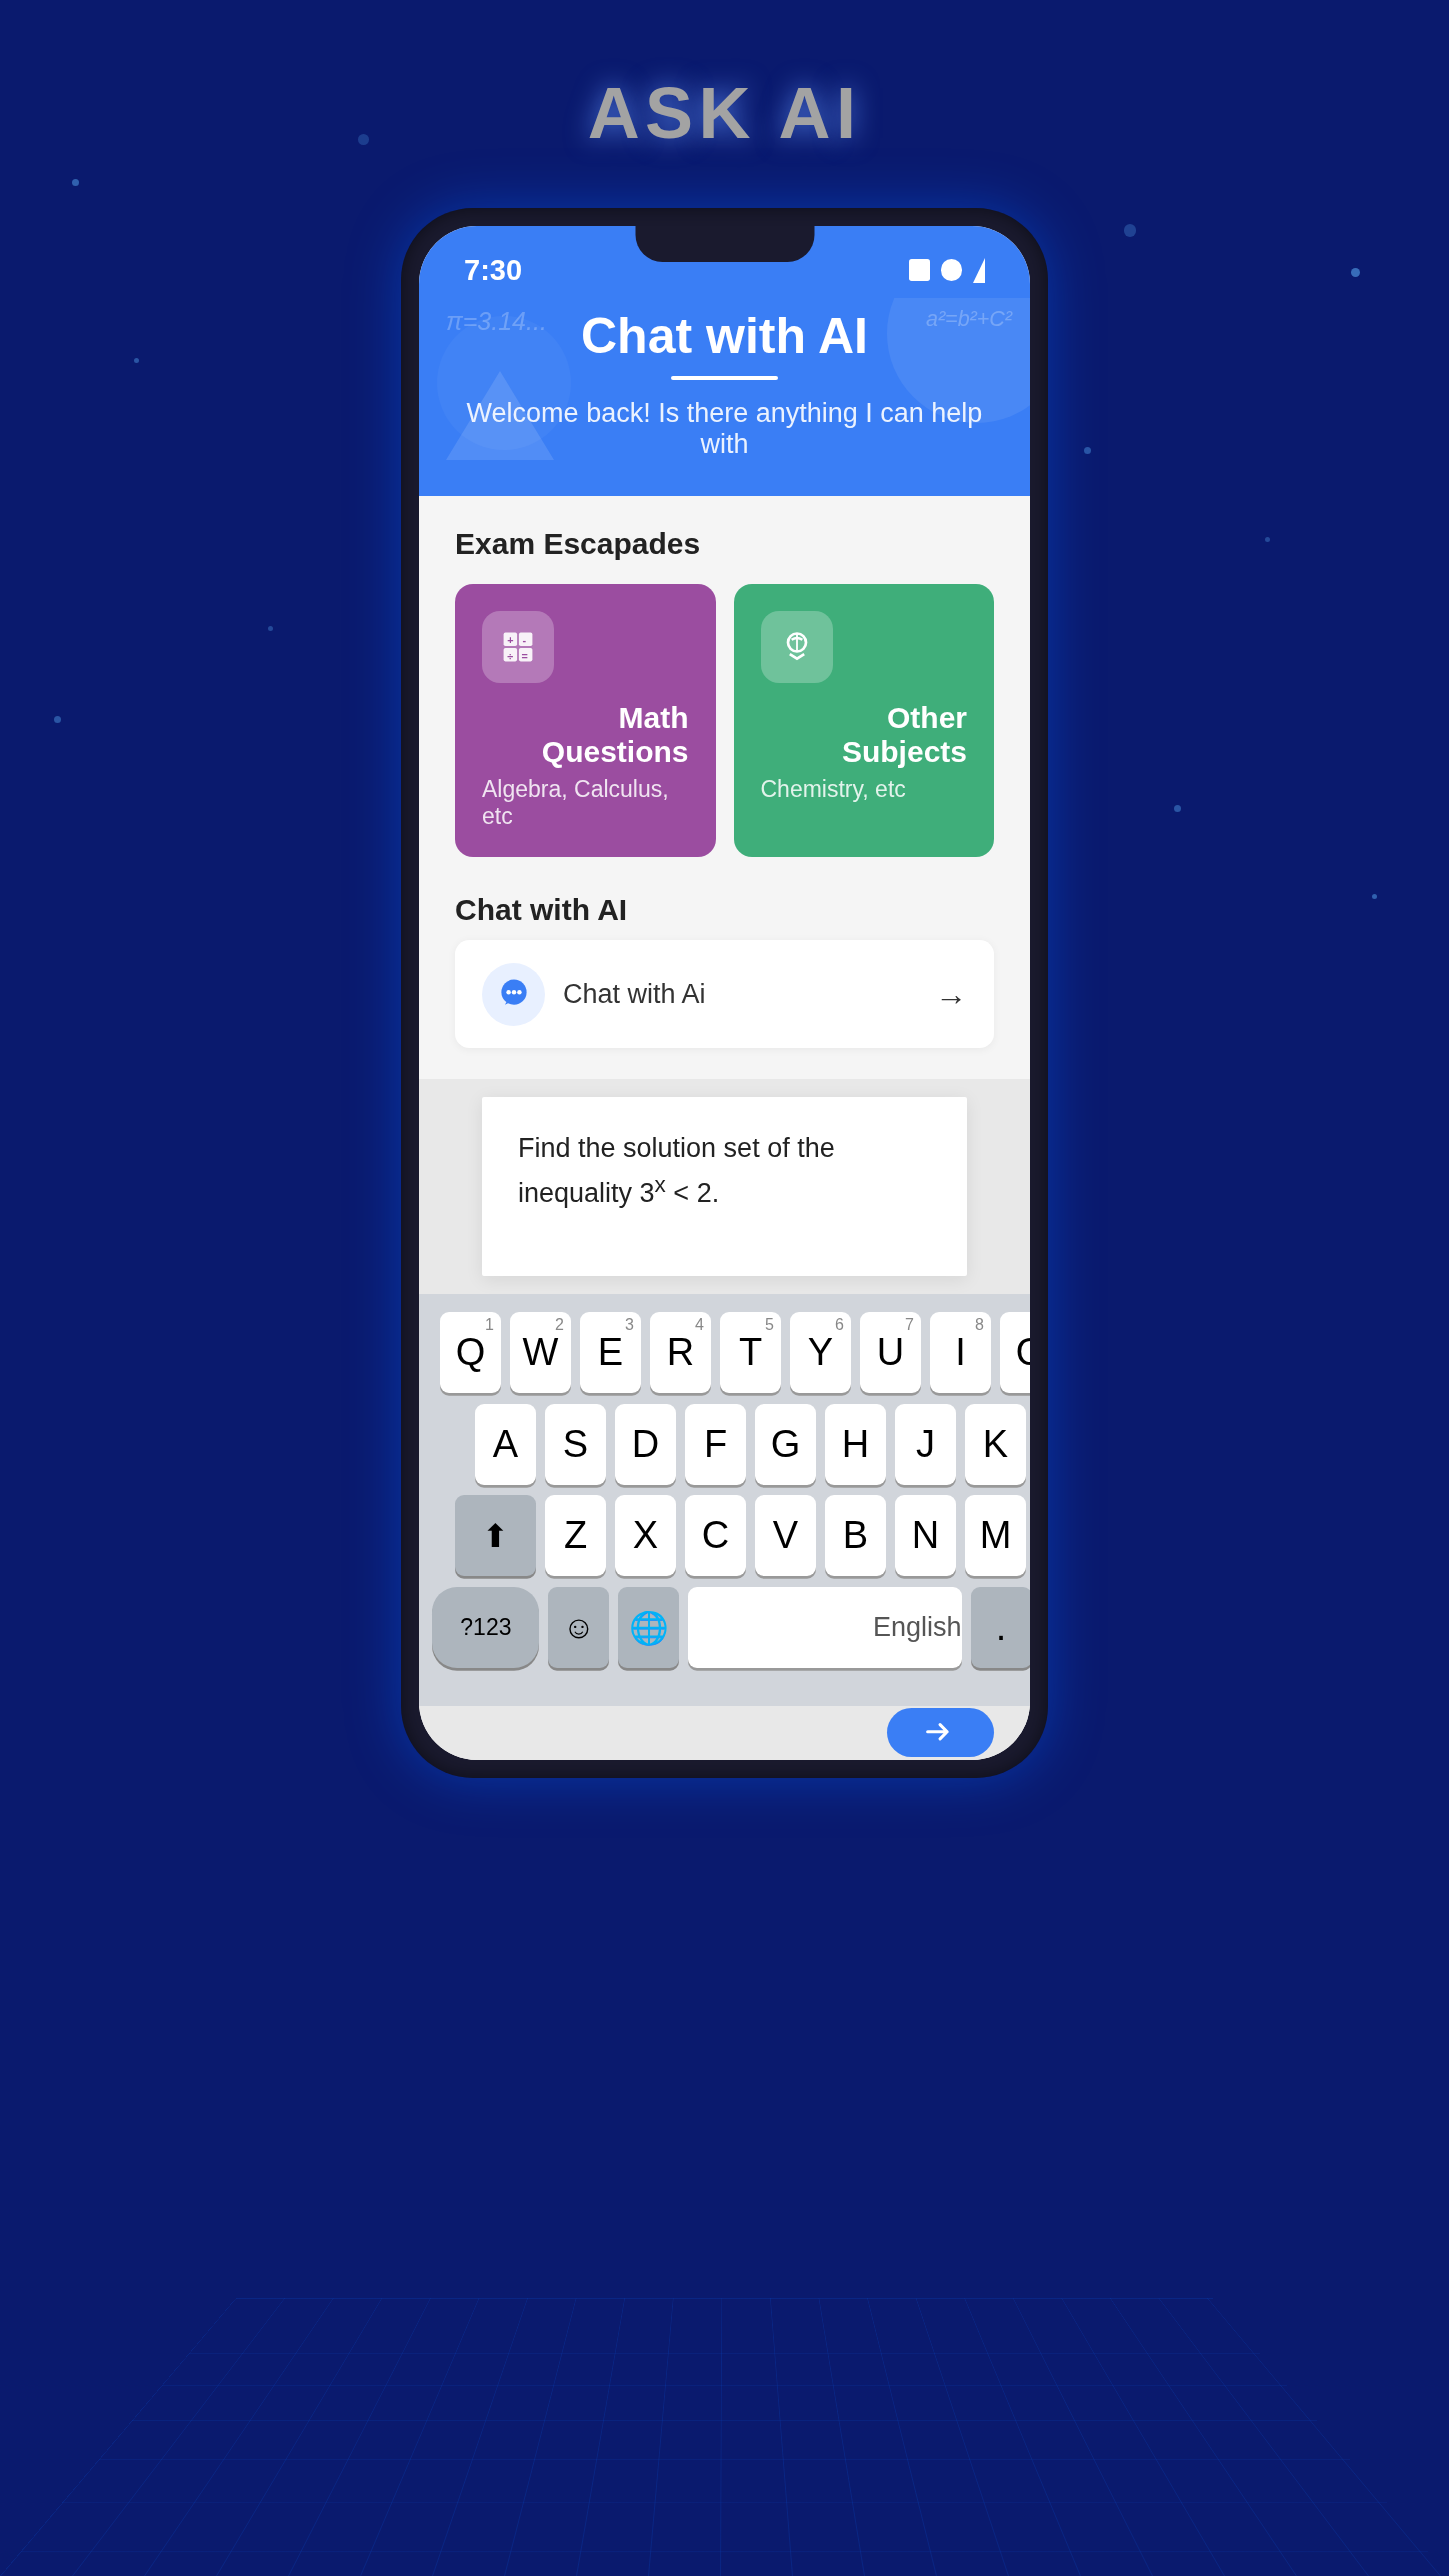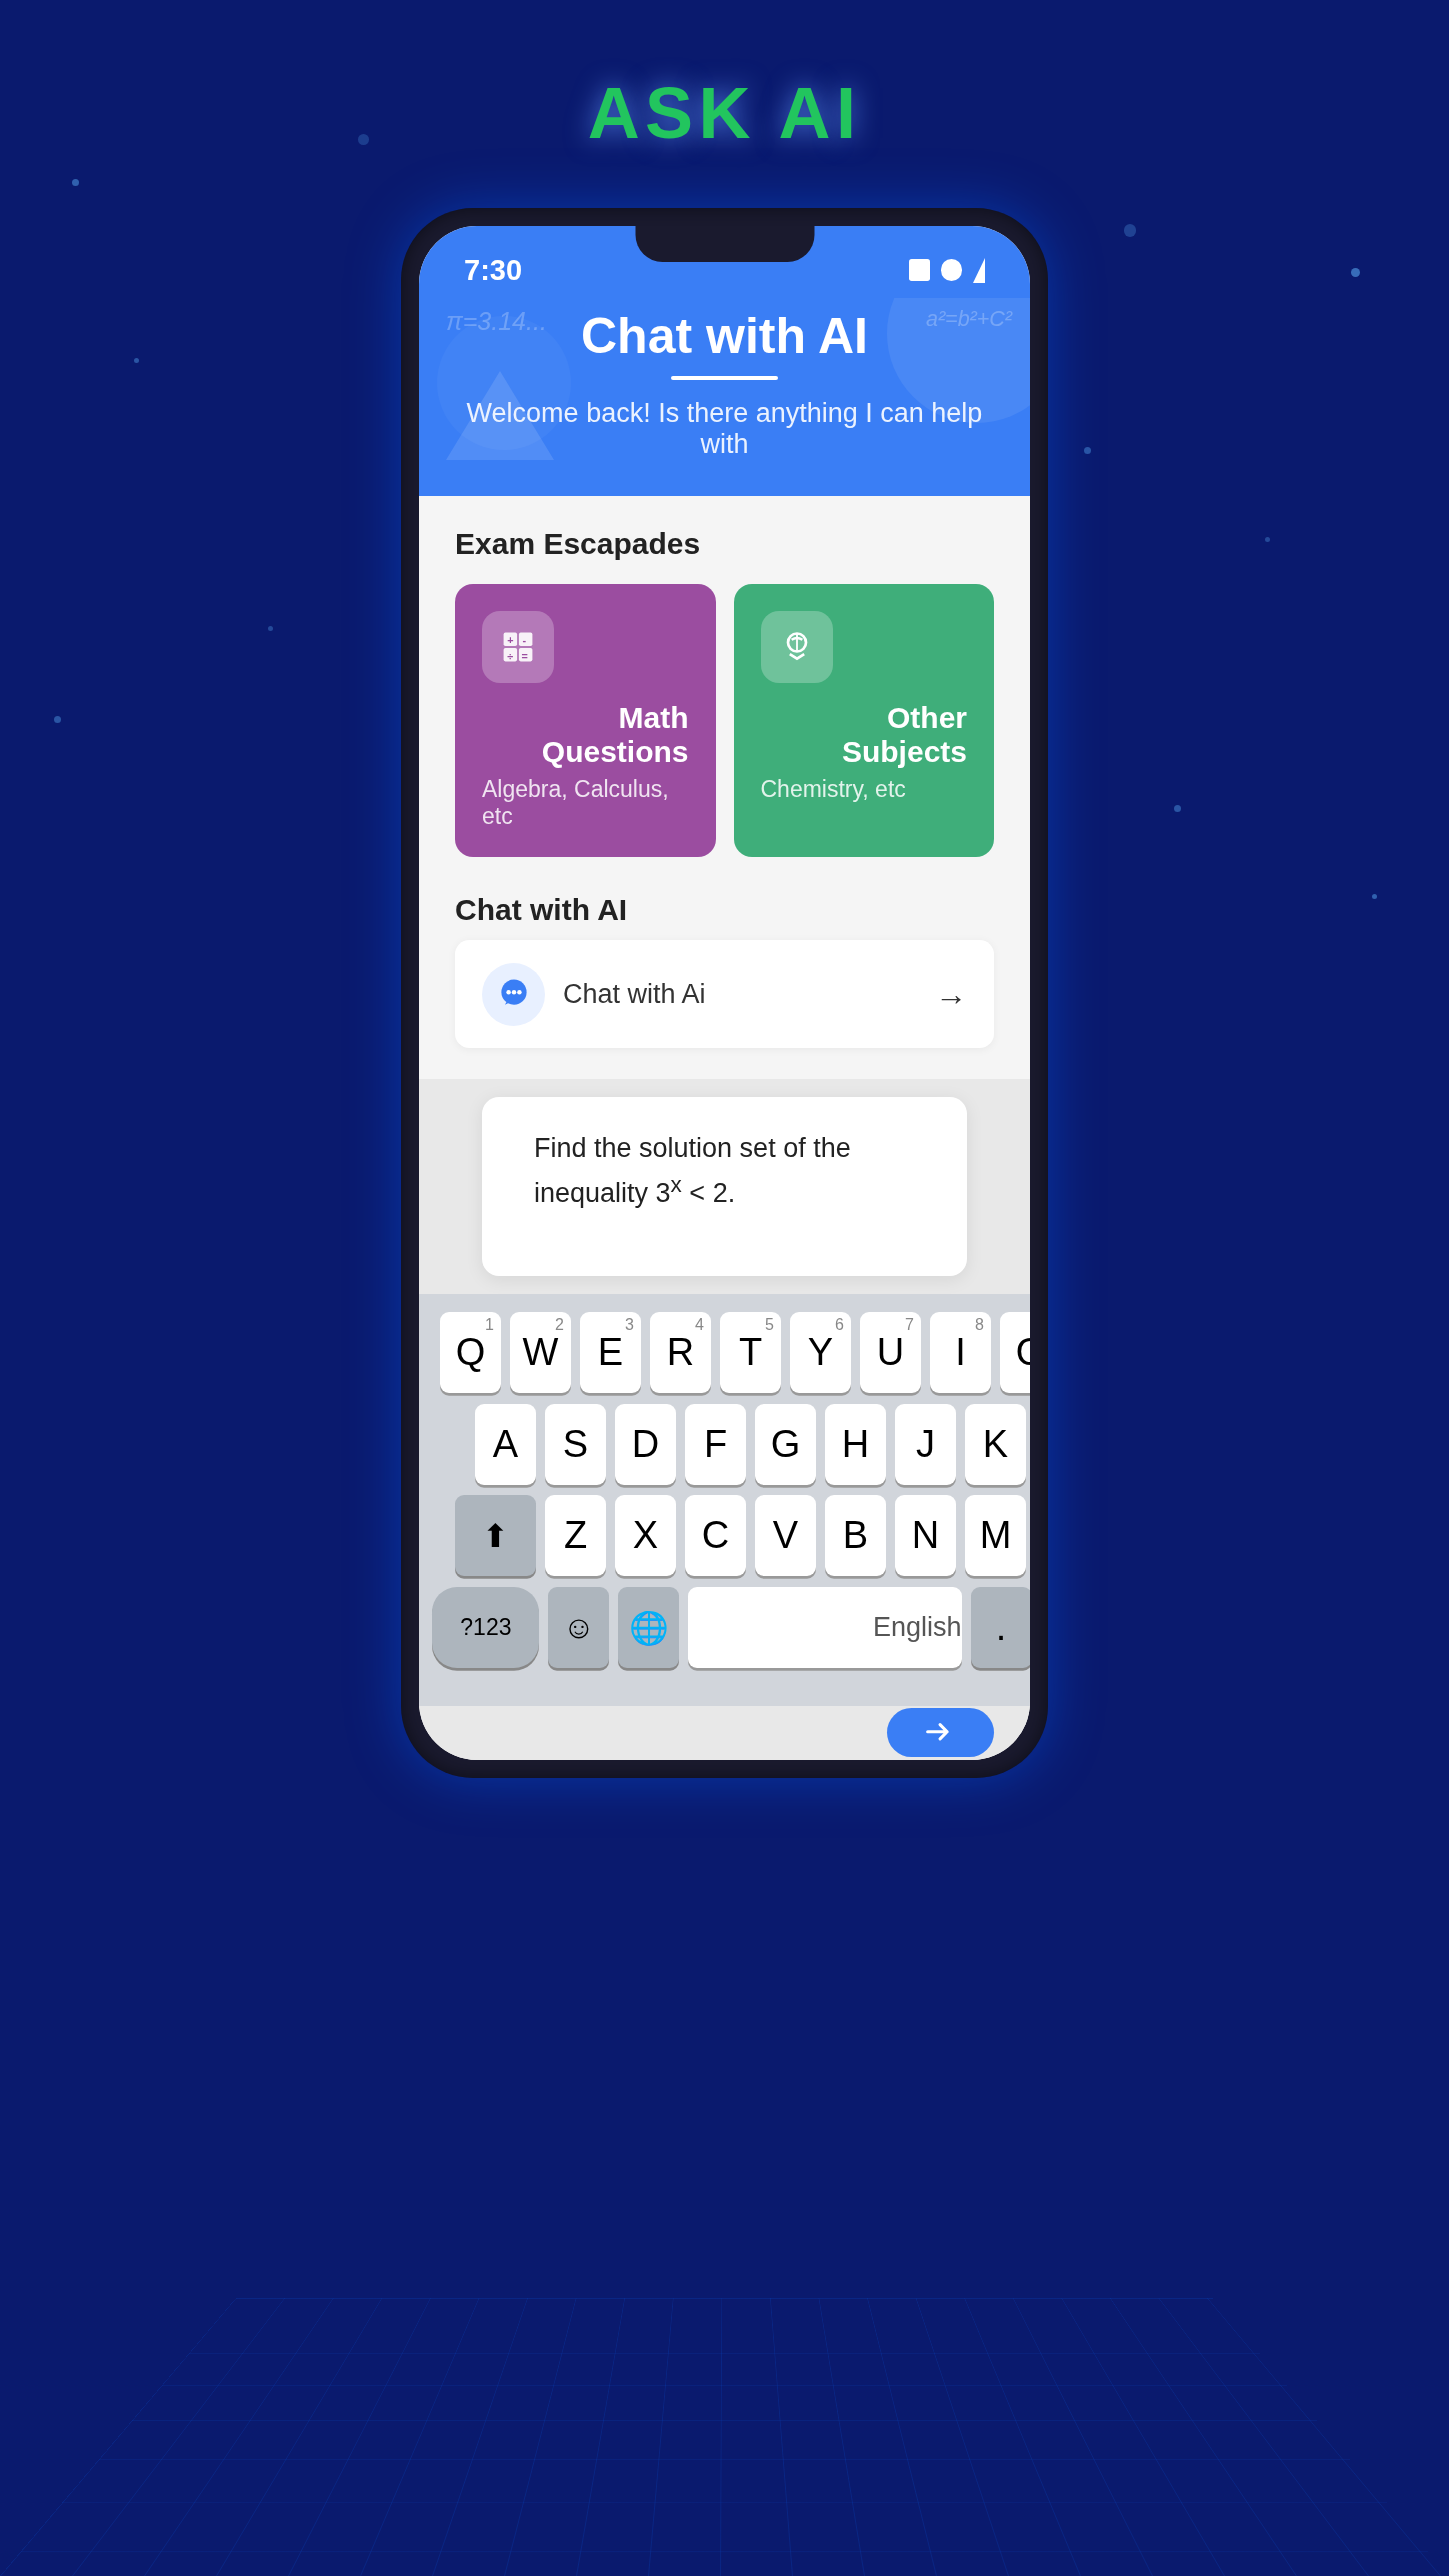--- a/index.html
+++ b/index.html
@@ -44,21 +44,21 @@
       position: absolute;
       background: #4a90d9;
       border-radius: 50%;
     }
 
     
     .app-title {
       margin-top: 72px;
       font-size: 72px;
       font-weight: 800;
-      color: #22c55e;
+      color: #a3a3a3;
       letter-spacing: 5.4px;
       text-shadow: 0 0 27px rgba(100,150,255,0.8);
       z-index: 10;
     }
 
     
     .phone-frame {
       position: relative;
       width: 647px;
       margin-top: 54px;
@@ -288,22 +288,22 @@
 
     .arrow-right {
       font-size: 32px;
       color: #333;
     }
 
     
     .input-area {
       background: white;
       margin: 0 36px;
-      border-radius: 17px;
-      padding: 31px 52px;
+      border-radius: 2px;
+      padding: 31px 36px;
       min-height: 179px;
       box-shadow: 0 3.6px 18px rgba(0,0,0,0.08);
       position: relative;
     }
 
     .input-math-text {
       font-size: 27px;
       color: #222;
       line-height: 1.5;
     }

